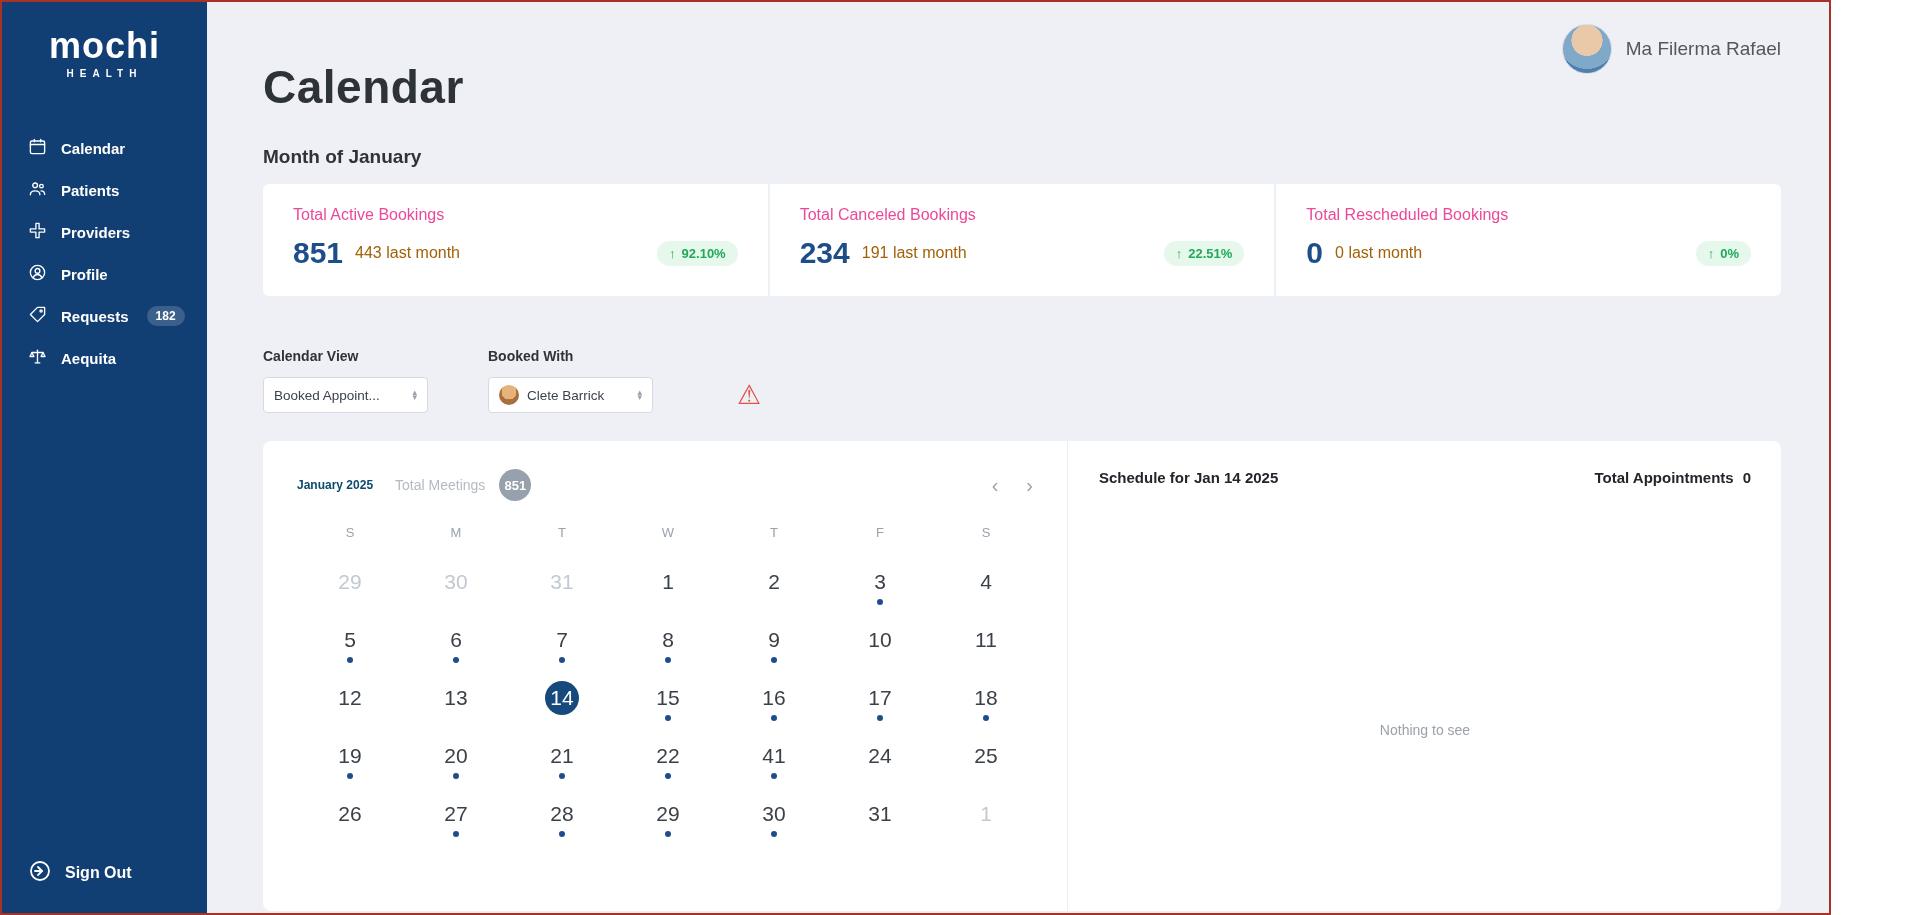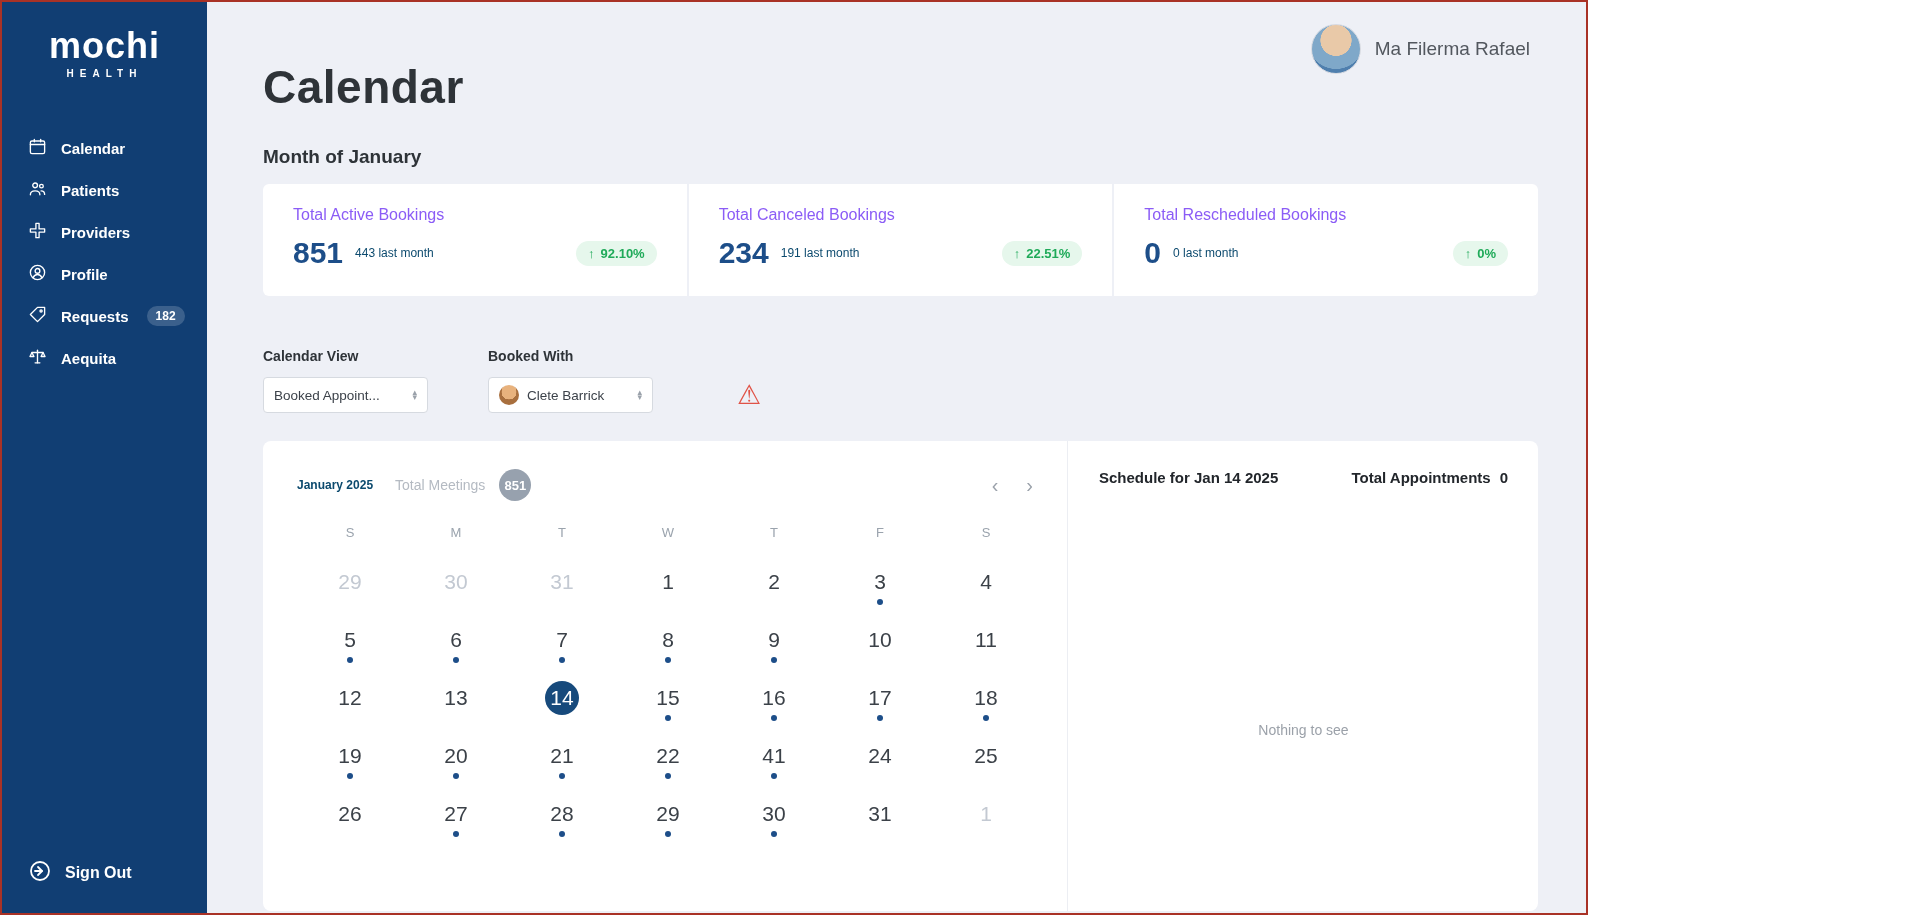--- a/index.html
+++ b/index.html
@@ -1,18 +1,18 @@
 <!DOCTYPE html>
 <html><head>
 <meta charset="utf-8">
 <style>
   * { box-sizing: border-box; margin: 0; padding: 0; }
   html,body { width: 1916px; height: 915px; font-family: "Liberation Sans", sans-serif; }
   .viewport {
-    position: relative; width: 1588px; height: 915px;
+    position: relative; width: 1831px; height: 915px;
     border: 2px solid #a93226; background: #eef0f6; overflow: hidden;
   }
 
   
   .sidebar {
     position: absolute; left: 0; top: 0; bottom: 0; width: 205px;
     background: #113e73; color: #fff;
   }
   .logo { text-align: center; padding-top: 26px; }
   .logo-title { font-size: 36px; font-weight: 700; letter-spacing: 1px; line-height: 1; }
@@ -31,39 +31,39 @@
   .signout {
     position: absolute; left: 26px; bottom: 26px;
     display: flex; align-items: center; gap: 13px;
     font-size: 16px; font-weight: 700; cursor: pointer;
   }
   .signout svg { width: 24px; height: 24px; }
 
   
   .main { position: absolute; left: 205px; right: 0; top: 0; bottom: 0; padding: 0 48px 0 56px; }
 
-  .userchip { position: absolute; top: 22px; right: 56px; display: flex; align-items: center; gap: 14px; }
+  .userchip { position: absolute; top: 22px; right: 48px; display: flex; align-items: center; gap: 14px; }
   .avatar {
     width: 50px; height: 50px; border-radius: 50%;
     background: radial-gradient(circle at 50% 32%, #e9c9a8 0 38%, #7fa8c9 39% 70%, #4f7fae 71%);
     border: 1px solid #d8dbe2;
   }
   .username { font-size: 19px; color: #52575e; font-weight: 500; }
 
   .page-title { margin-top: 58px; font-size: 46px; font-weight: 800; color: #2e3338; letter-spacing: 0.5px; }
   .page-subtitle { margin-top: 32px; font-size: 19px; font-weight: 600; color: #2e3338; }
 
   
   .stats { margin-top: 16px; background: #fff; border-radius: 6px; display: flex; height: 112px; }
   .stat-col { flex: 1; padding: 22px 30px; border-right: 2px solid #eef0f6; }
   .stat-col:last-child { border-right: none; }
-  .stat-label { font-size: 16px; color: #8b5cf6; }
+  .stat-label { font-size: 16px; color: #ec4899; }
   .stat-valrow { display: flex; align-items: center; margin-top: 12px; }
   .stat-value { font-size: 30px; font-weight: 800; color: #1d4e89; }
-  .stat-last { font-size: 12px; color: #0c4a6e; margin-left: 12px; }
+  .stat-last { font-size: 16px; color: #a16207; margin-left: 12px; }
   .stat-delta {
     margin-left: auto; display: flex; align-items: center; gap: 6px;
     background: #e6f7ec; color: #1faa59; border-radius: 13px;
     padding: 5px 12px; font-size: 13px; font-weight: 600;
   }
 
   
   .filters { margin-top: 52px; display: flex; gap: 60px; align-items: flex-end; }
   .filter-label { font-size: 14px; font-weight: 700; color: #2e3338; }
   .select {

